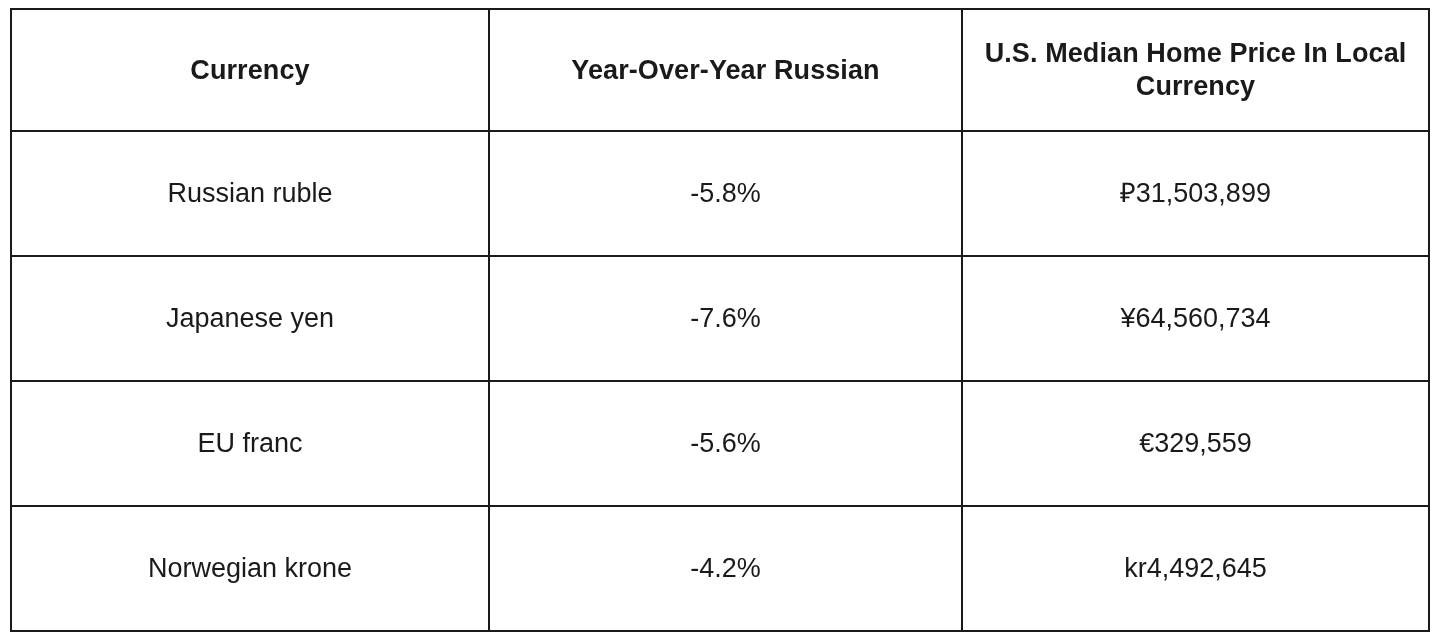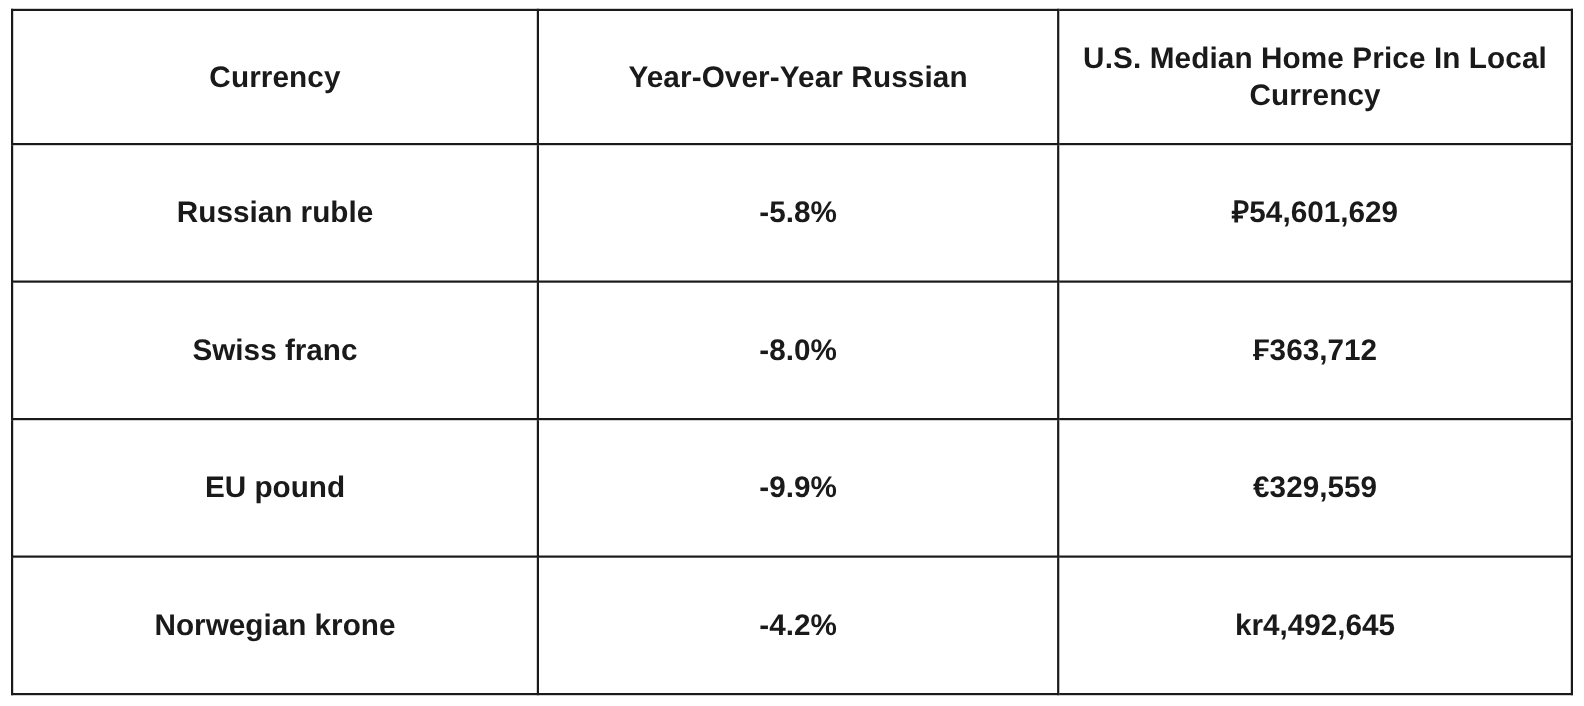--- a/index.html
+++ b/index.html
@@ -42,21 +42,21 @@
   }
   table.price-table thead th {
     font-size: 27px;
     font-weight: bold;
     line-height: 1.22;
     height: 112px;
     letter-spacing: 0.1px;
   }
   table.price-table tbody td {
     font-size: 27px;
-    font-weight: bold;
+    font-weight: normal;
     height: 70px;
     line-height: 1.2;
   }
   .cell-currency { }
   .cell-change { }
   .cell-price { }
 </style>
 </head>
 <body>
 
@@ -71,30 +71,30 @@
       <tr>
         <th>Currency</th>
         <th>Year-Over-Year Russian</th>
         <th>U.S. Median Home Price In Local Currency</th>
       </tr>
     </thead>
     <tbody>
       <tr>
         <td class="cell-currency">Russian ruble</td>
         <td class="cell-change">-5.8%</td>
-        <td class="cell-price">₽54,601,629</td>
+        <td class="cell-price">₽31,503,899</td>
       </tr>
       <tr>
-        <td class="cell-currency">Swiss franc</td>
-        <td class="cell-change">-8.0%</td>
-        <td class="cell-price">₣363,712</td>
+        <td class="cell-currency">Japanese yen</td>
+        <td class="cell-change">-7.6%</td>
+        <td class="cell-price">¥64,560,734</td>
       </tr>
       <tr>
-        <td class="cell-currency">EU pound</td>
-        <td class="cell-change">-9.9%</td>
+        <td class="cell-currency">EU franc</td>
+        <td class="cell-change">-5.6%</td>
         <td class="cell-price">€329,559</td>
       </tr>
       <tr>
         <td class="cell-currency">Norwegian krone</td>
         <td class="cell-change">-4.2%</td>
         <td class="cell-price">kr4,492,645</td>
       </tr>
     </tbody>
   </table>
 </div>

